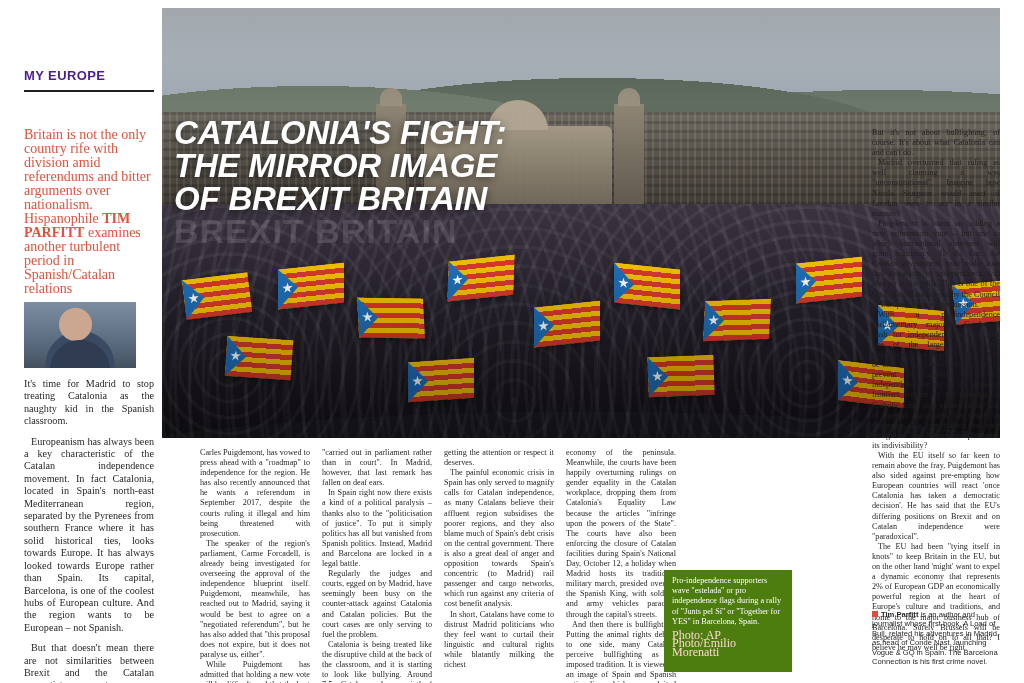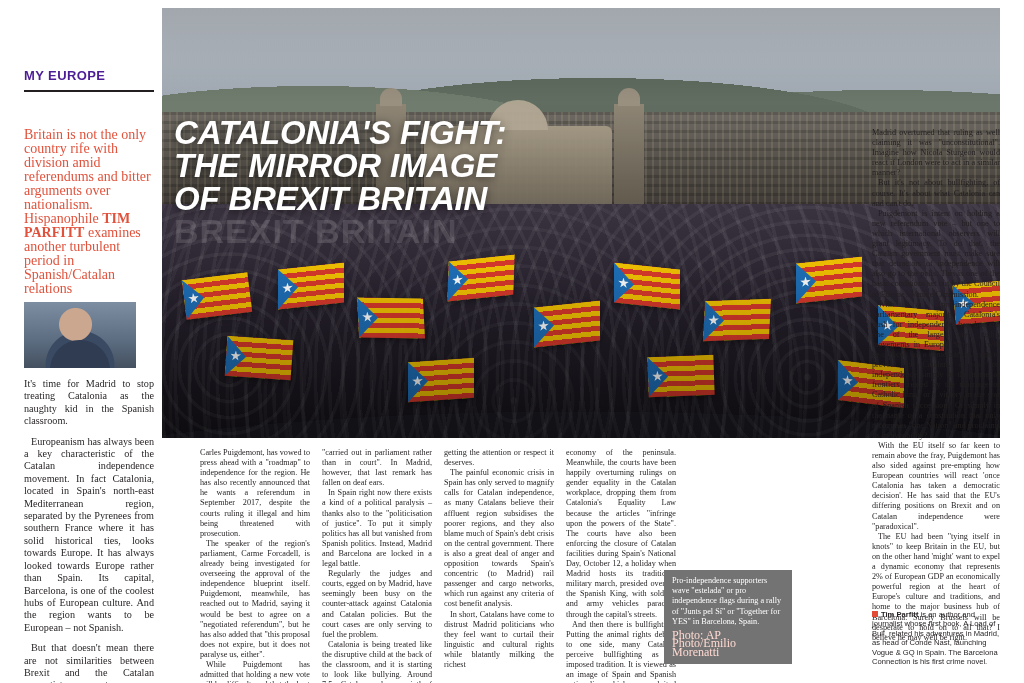--- a/index.html
+++ b/index.html
@@ -285,22 +285,22 @@
   }
   .col-right p { margin: 0; }
   .col-right p + p { text-indent: 6px; }
 
   
   .caption-box {
     position: absolute;
     left: 664px;
     top: 570px;
     width: 112px;
-    padding: 6px 8px 8px 8px;
-    background: #737373;
+    padding: 6px 8px 16px 8px;
+    background: #4d7c0f;
     color: #ffffff;
     font-family: "Liberation Serif", serif;
     font-size: 8.2px;
     line-height: 10.2px;
   }
   .caption-credit {
     margin-top: 4px;
     font-size: 12px;
     line-height: 8.4px;
     color: #ffd9d2;
@@ -414,22 +414,22 @@
 
     <div class="col c4">
       <p>economy of the peninsula. Meanwhile, the courts have been happily overturning rulings on gender equality in the Catalan workplace, dropping them from Catalonia's Equality Law because the articles "infringe upon the powers of the State". The courts have also been enforcing the closure of Catalan facilities during Spain's National Day, October 12, a holiday when Madrid hosts its traditional military march, presided over by the Spanish King, with soldiers and army vehicles parading through the capital's streets.</p>
       <p>And then there is bullfighting. Putting the animal rights debate to one side, many Catalans perceive bullfighting as an imposed tradition. It is viewed as an image of Spain and Spanish nationalism which was exploited by Franco abroad and within Spain. Catalonia finally banned it in 2010.</p>
 
     </div>
 
   </div>
 
   <div class="col-right">
+    <p>But it's not about bullfighting, of course. It's about what Catalonia can and can't do.</p>
     <p>Madrid overturned that ruling as well claiming it was "unconstitutional". Imagine how Nicola Sturgeon would react if London were to act in a similar manner?</p>
-    <p>But it's not about bullfighting, of course. It's about what Catalonia can and can't do.</p>
     <p>Puigdemont is intent on holding a new referendum vote – but one to which international observers will grant legitimacy. To do that, the Catalan government must make sure that detractors of independence will also go to the polls. This is one of the basic conditions set out by the Council of Europe's Venice Commission.</p>
     <p>With a pro-independence parliamentary majority, Catalonia's push for independence has become one of the largest civil rights movements in Europe. Surely it will be difficult for a democratic Europe to prevent the Catalans a vote on independence simply in the name of frontiers created by the marriage of Catholic kings or a victory in the war of Spanish succession? Or simply in the name of a constitution that only recognises "one Nation" and proclaims its indivisibility?</p>
     <p>With the EU itself so far keen to remain above the fray, Puigdemont has also sided against pre-empting how European countries will react 'once Catalonia has taken a democratic decision'. He has said that the EU's differing positions on Brexit and on Catalan independence were "paradoxical".</p>
     <p>The EU had been "tying itself in knots" to keep Britain in the EU, but on the other hand 'might' want to expel a dynamic economy that represents 2% of European GDP an economically powerful region at the heart of Europe's culture and traditions, and home to the major business hub of Barcelona. Surely Brussels will be desperate to hold on to all that? I believe he may well be right.</p>
   </div>
 
   <div class="caption-box">
     <div>Pro-independence supporters wave "estelada" or pro independence flags during a rally of "Junts pel Sí" or "Together for YES" in Barcelona, Spain.</div>
     <div class="caption-credit">Photo: AP Photo/Emilio Morenatti</div>
   </div>

